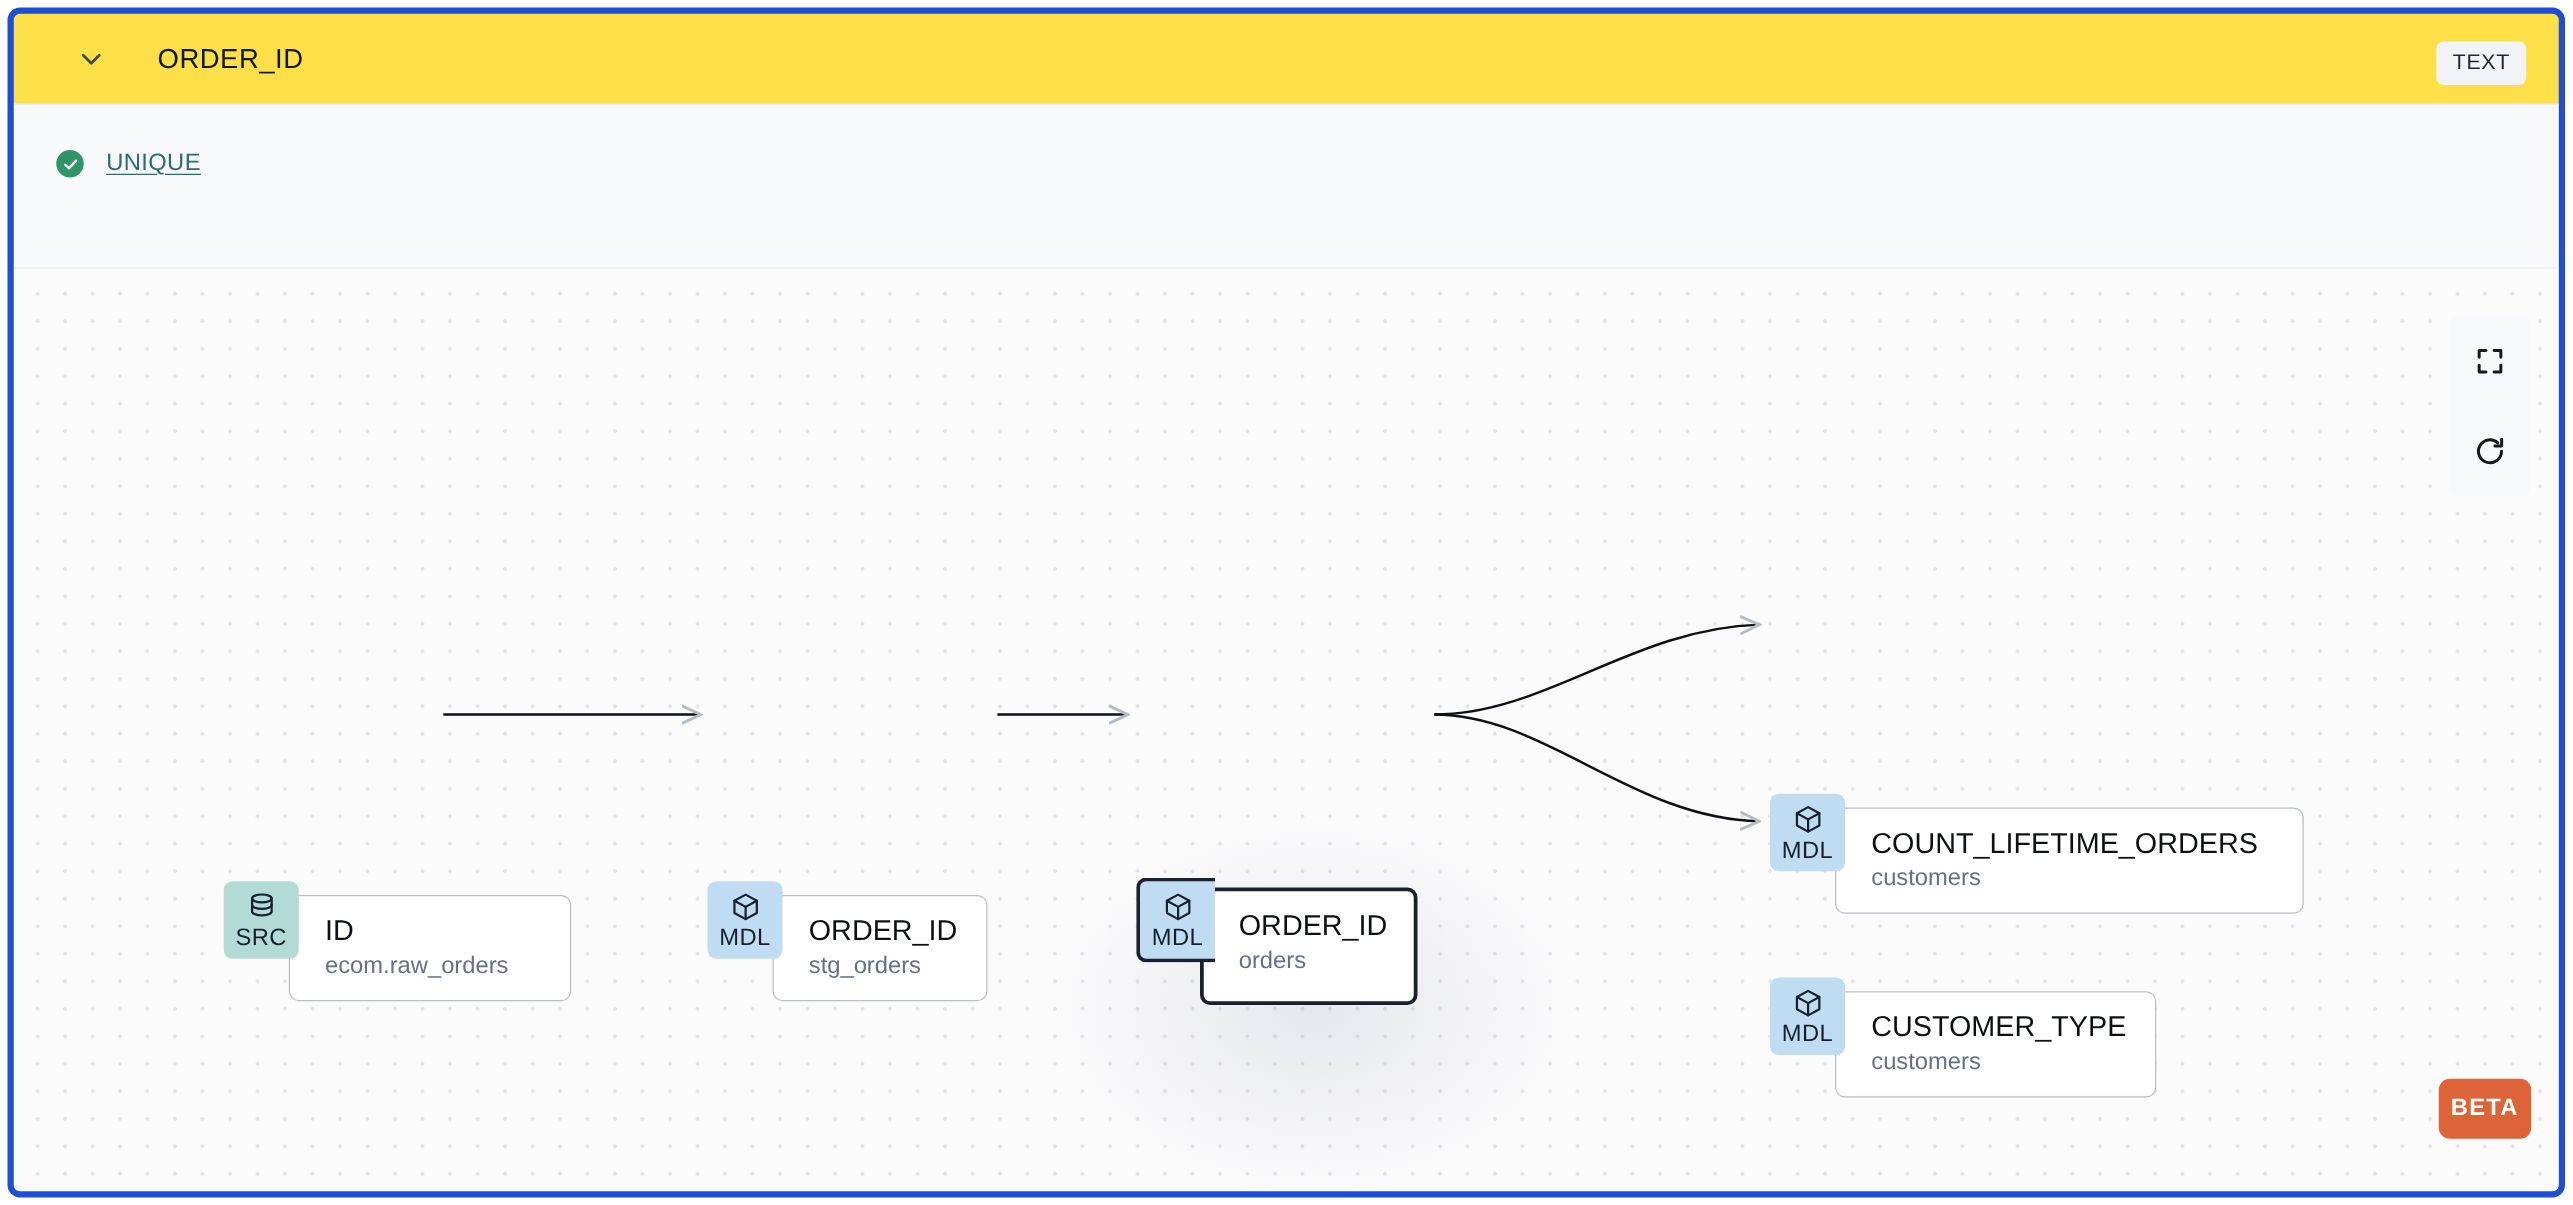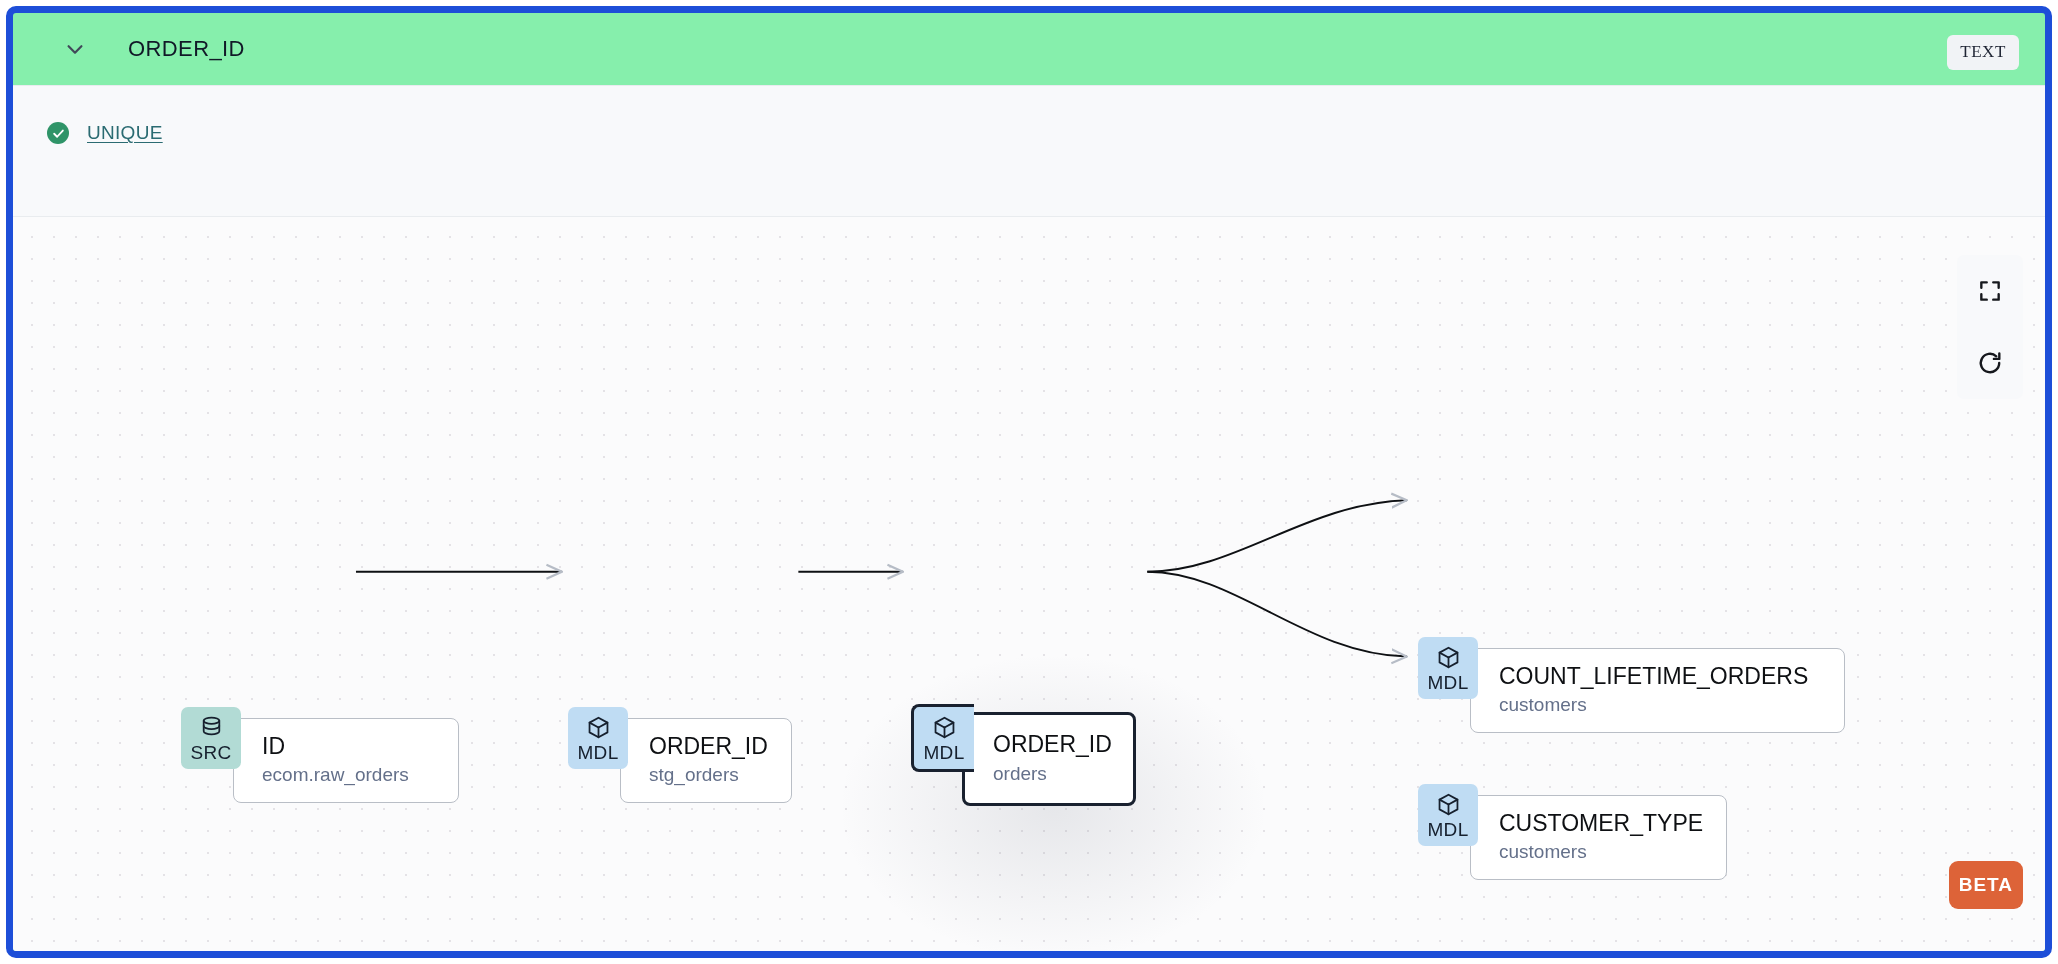--- a/index.html
+++ b/index.html
@@ -12,22 +12,22 @@
     overflow: hidden;
   }
 
   
   .card {
     position: absolute;
     left: 6px;
     top: 6px;
     width: 2046px;
     height: 952px;
-    background: #86efac;
-    border: 7px solid #1d4ed8;
+    background: #fde047;
+    border: 5px solid #1d4ed8;
     border-radius: 10px;
     overflow: hidden;
     display: flex;
     flex-direction: column;
   }
 
   
   .header {
     position: relative;
     height: 72px;
@@ -58,21 +58,20 @@
   .type-badge {
     position: absolute;
     right: 26px;
     top: 22px;
     background: #f1f3f6;
     color: #1e2433;
     font-size: 17px;
     letter-spacing: 0.6px;
     padding: 7px 13px 8px;
     border-radius: 6px;
-    font-family: Liberation Serif, serif;
   }
 
   
   .description {
     flex: 0 0 62px;
     padding: 0 24px 0 34px;
     display: flex;
     align-items: flex-start;
     font-size: 21px;
     color: #6b7280;
@@ -174,21 +173,20 @@
     z-index: 1;
     margin-left: -8px;
     margin-top: 11px;
     background: #ffffff;
     border: 1px solid #b9bec6;
     border-radius: 8px;
     padding: 14px 20px 16px 28px;
     min-height: 84px;
     display: flex;
     flex-direction: column;
-    justify-content: center;
   }
   .node-name {
     font-size: 23px;
     color: #0e1013;
     line-height: 1.18;
     white-space: nowrap;
   }
   .node-sub {
     font-size: 19px;
     color: #64708a;

